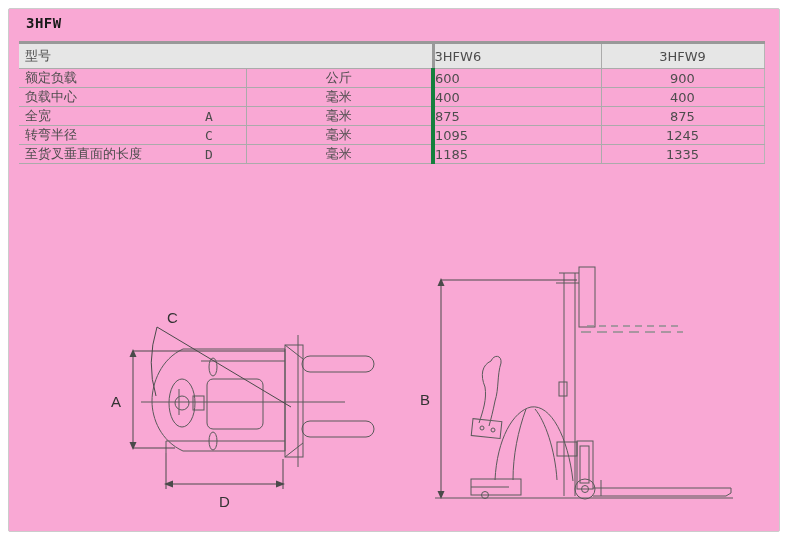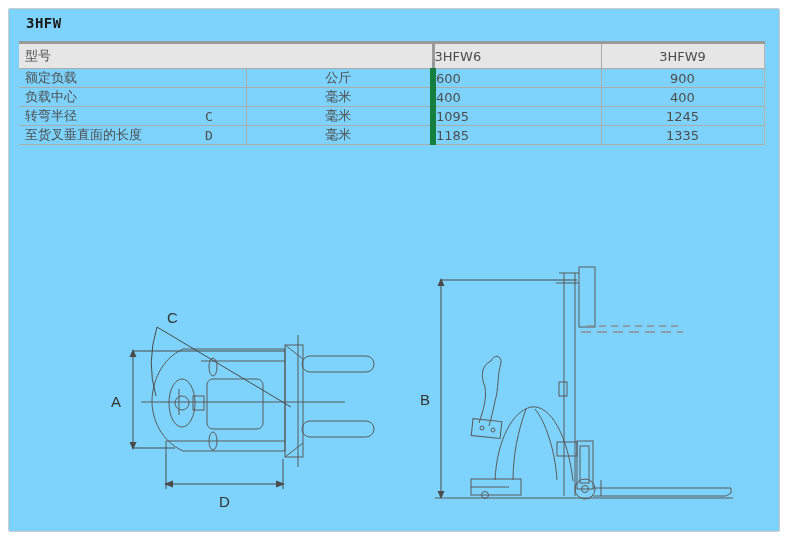--- a/index.html
+++ b/index.html
@@ -1,38 +1,38 @@
 <!DOCTYPE html>
 <html><head>
 <meta charset="utf-8">
 <style>
   * { margin: 0; padding: 0; box-sizing: border-box; }
   html, body { width: 788px; height: 540px; background: #fff; overflow: hidden;
     font-family: "DejaVu Sans", "Liberation Sans", sans-serif; }
   .page {
     position: absolute; left: 8px; top: 8px; width: 772px; height: 524px;
-    border: 1px solid #ccc; border-radius: 2px; background: #7dd3fc;
+    border: 1px solid #ccc; border-radius: 2px; background: #f9a8d4;
   }
   .title {
     position: absolute; left: 17px; top: 6px;
     font-family: "DejaVu Sans Mono", monospace;
     font-weight: bold; font-size: 14px; color: #1a1a1a; letter-spacing: 0.5px;
   }
   table.spec {
     position: absolute; left: 10px; top: 32px; width: 745px;
     border-collapse: collapse; table-layout: fixed;
     border-top: 3px solid #999;
     font-size: 13px; color: #4d4d4d;
   }
   table.spec td { height: 14px; border-bottom: 1px solid #ababab; overflow: hidden; white-space: nowrap; }
   tr.hdr td { background: #e6e6e6; height: 26px; }
   td.c-label { padding-left: 6px; text-align: left; position: relative; border-right: 1px solid #ababab; }
   td.c-label .letter { position: absolute; left: 186px; top: 50%; transform: translateY(-50%);
     font-family: "DejaVu Sans Mono", monospace; font-size: 13px; }
-  td.c-unit { text-align: center; border-right: 6px solid #15803d; }
+  td.c-unit { text-align: center; border-right: 4px solid #15803d; }
   td.c-model { padding-left: 6px; text-align: left; border-right: 3px solid #999; }
   td.c-v1 { text-align: left; border-right: 1px solid #ababab; }
   td.c-v2 { text-align: center; border-right: 1px solid #b5b5b5; }
   .diagram { position: absolute; }
   .diagram svg { display: block; }
   .line { stroke: #5a5a5a; stroke-width: 1; fill: none; }
   .dim  { stroke: #4a4a4a; stroke-width: 1; fill: none; }
   .dimfill { fill: #4a4a4a; stroke: none; }
   .faint { stroke: #8f8f8f; stroke-width: 1.5; fill: none; }
   .dimtext { font-family: "Liberation Sans", sans-serif; font-size: 15px; fill: #333; }
@@ -64,20 +64,26 @@
         <td class="c-v1">600</td>
         <td class="c-v2">900</td>
       </tr>
       <tr>
         <td class="c-label"><span>负载中心</span><span class="letter"></span></td>
         <td class="c-unit">毫米</td>
         <td class="c-v1">400</td>
         <td class="c-v2">400</td>
       </tr>
       <tr>
+        <td class="c-label"><span>全宽</span><span class="letter">A</span></td>
+        <td class="c-unit">毫米</td>
+        <td class="c-v1">875</td>
+        <td class="c-v2">875</td>
+      </tr>
+      <tr>
         <td class="c-label"><span>转弯半径</span><span class="letter">C</span></td>
         <td class="c-unit">毫米</td>
         <td class="c-v1">1095</td>
         <td class="c-v2">1245</td>
       </tr>
       <tr>
         <td class="c-label"><span>至货叉垂直面的长度</span><span class="letter">D</span></td>
         <td class="c-unit">毫米</td>
         <td class="c-v1">1185</td>
         <td class="c-v2">1335</td>

